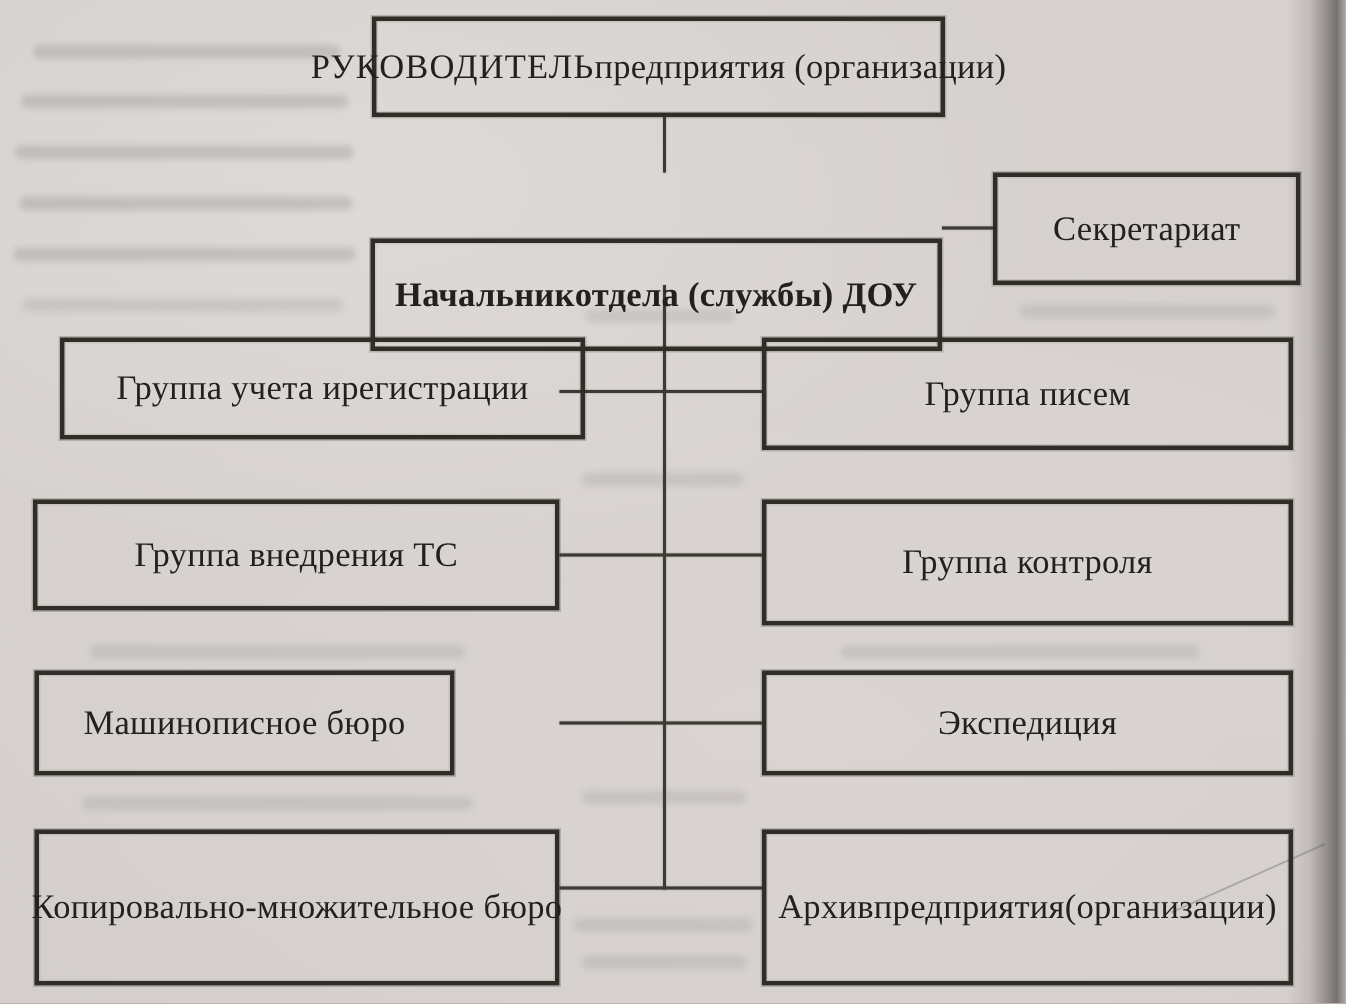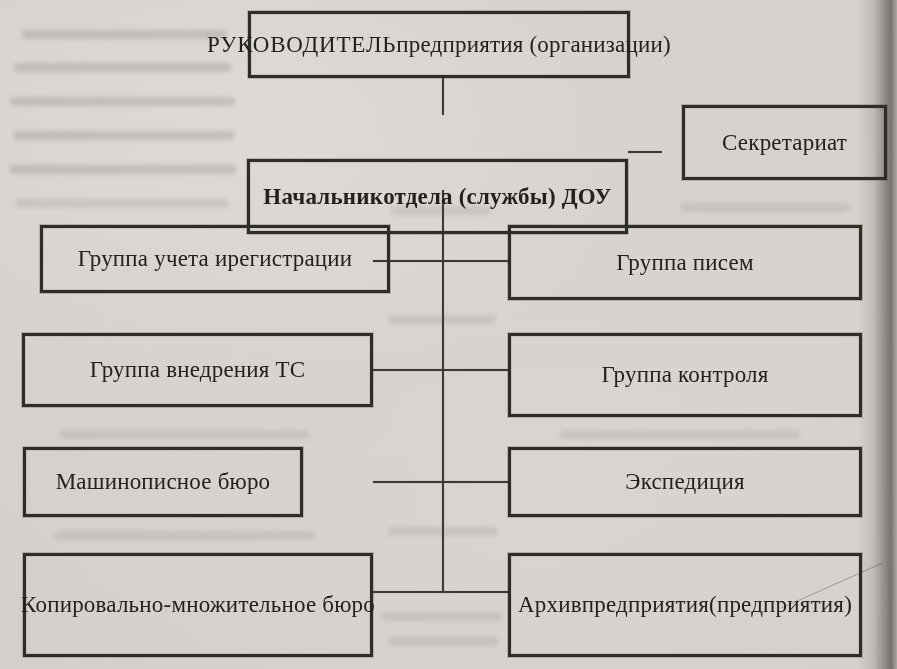--- a/index.html
+++ b/index.html
@@ -114,21 +114,21 @@
   <div class="node" style="left:248px; top:11px; width:382px; height:67px;">
     <span class="line caps">РУКОВОДИТЕЛЬ</span>
     <span class="line">предприятия (организации)</span>
   </div>
 
   <div class="node bold" style="left:247px; top:115px; width:381px; height:75px;margin-top:44px;">
     <span class="line">Начальник</span>
     <span class="line">отдела (службы) ДОУ</span>
   </div>
 
-  <div class="node" style="left:662px; top:105px; width:205px; height:75px;margin-left:20px;">
+  <div class="node" style="left:662px; top:115px; width:205px; height:75px;">
     <span class="line">Секретариат</span>
   </div>
 
   <div class="node" style="left:40px; top:225px; width:350px; height:68px;">
     <span class="line">Группа учета и</span>
     <span class="line">регистрации</span>
   </div>
 
   <div class="node" style="left:22px; top:333px; width:351px; height:74px;">
     <span class="line">Группа внедрения ТС</span>
@@ -151,16 +151,16 @@
     <span class="line">Группа контроля</span>
   </div>
 
   <div class="node" style="left:508px; top:447px; width:354px; height:70px;">
     <span class="line">Экспедиция</span>
   </div>
 
   <div class="node" style="left:508px; top:553px; width:354px; height:104px;">
     <span class="line">Архив</span>
     <span class="line">предприятия</span>
-    <span class="line">(предприятия)</span>
+    <span class="line">(организации)</span>
   </div>
 
 </div>
 
 </body></html>

